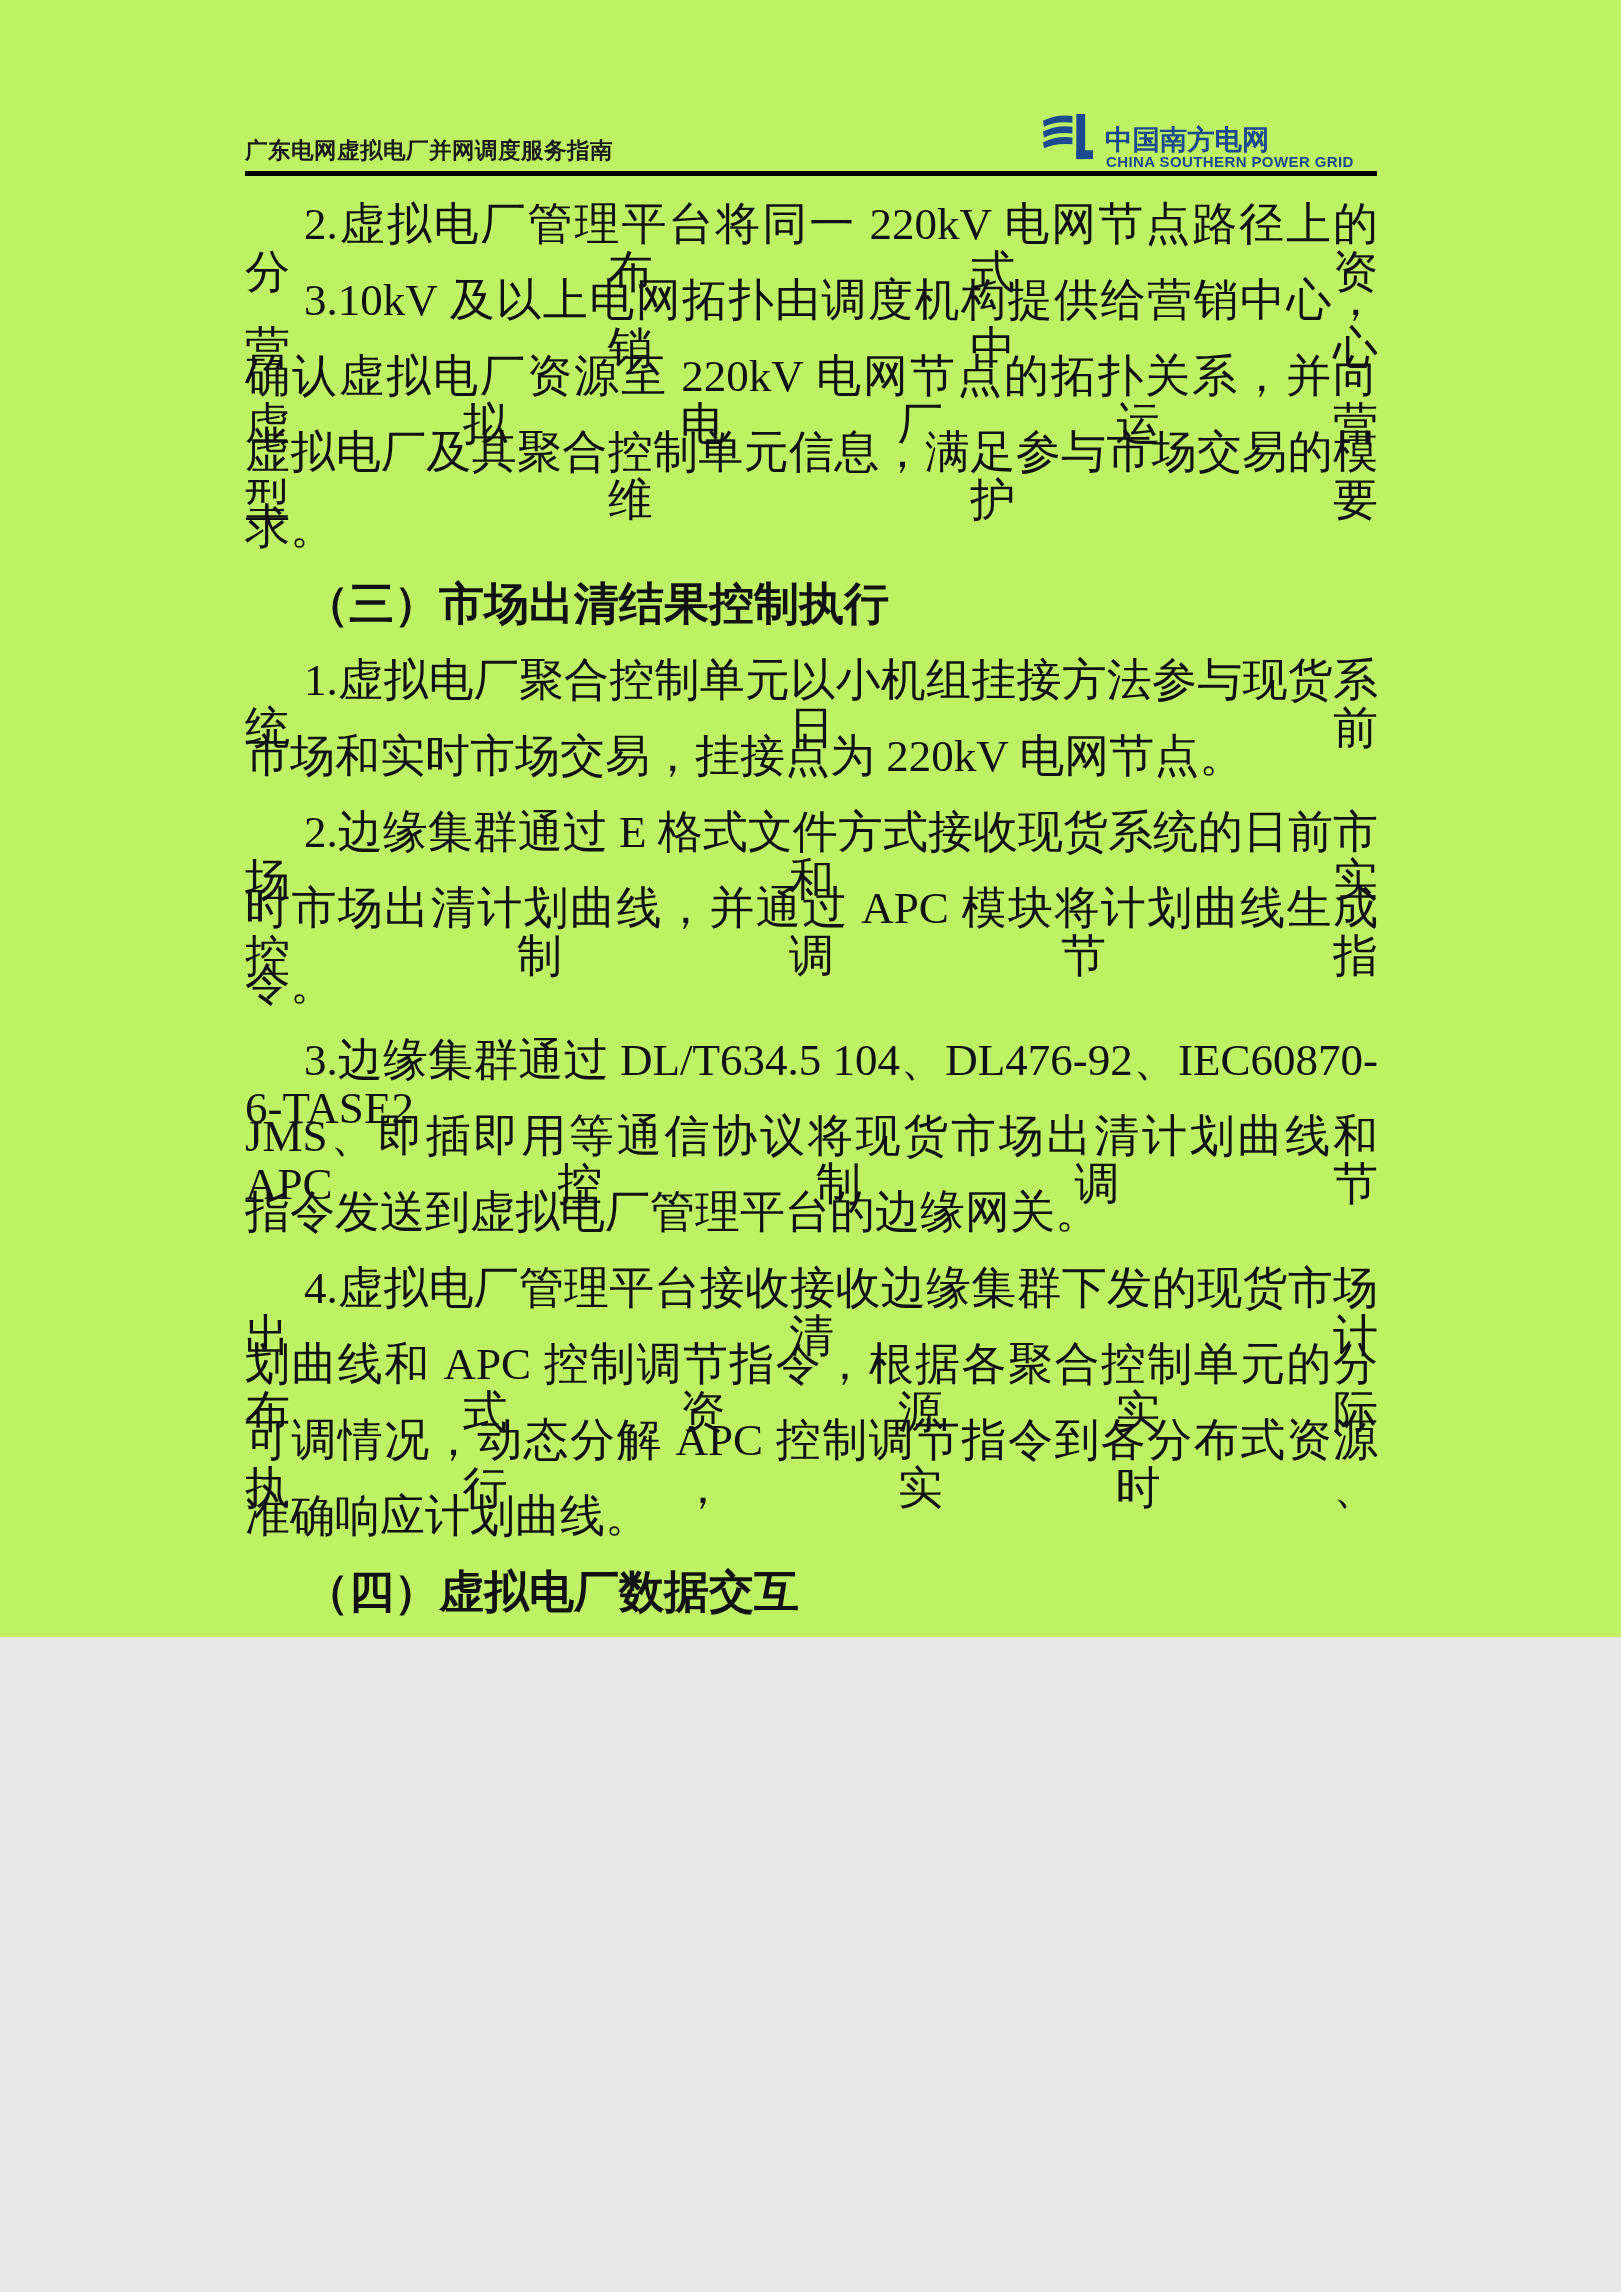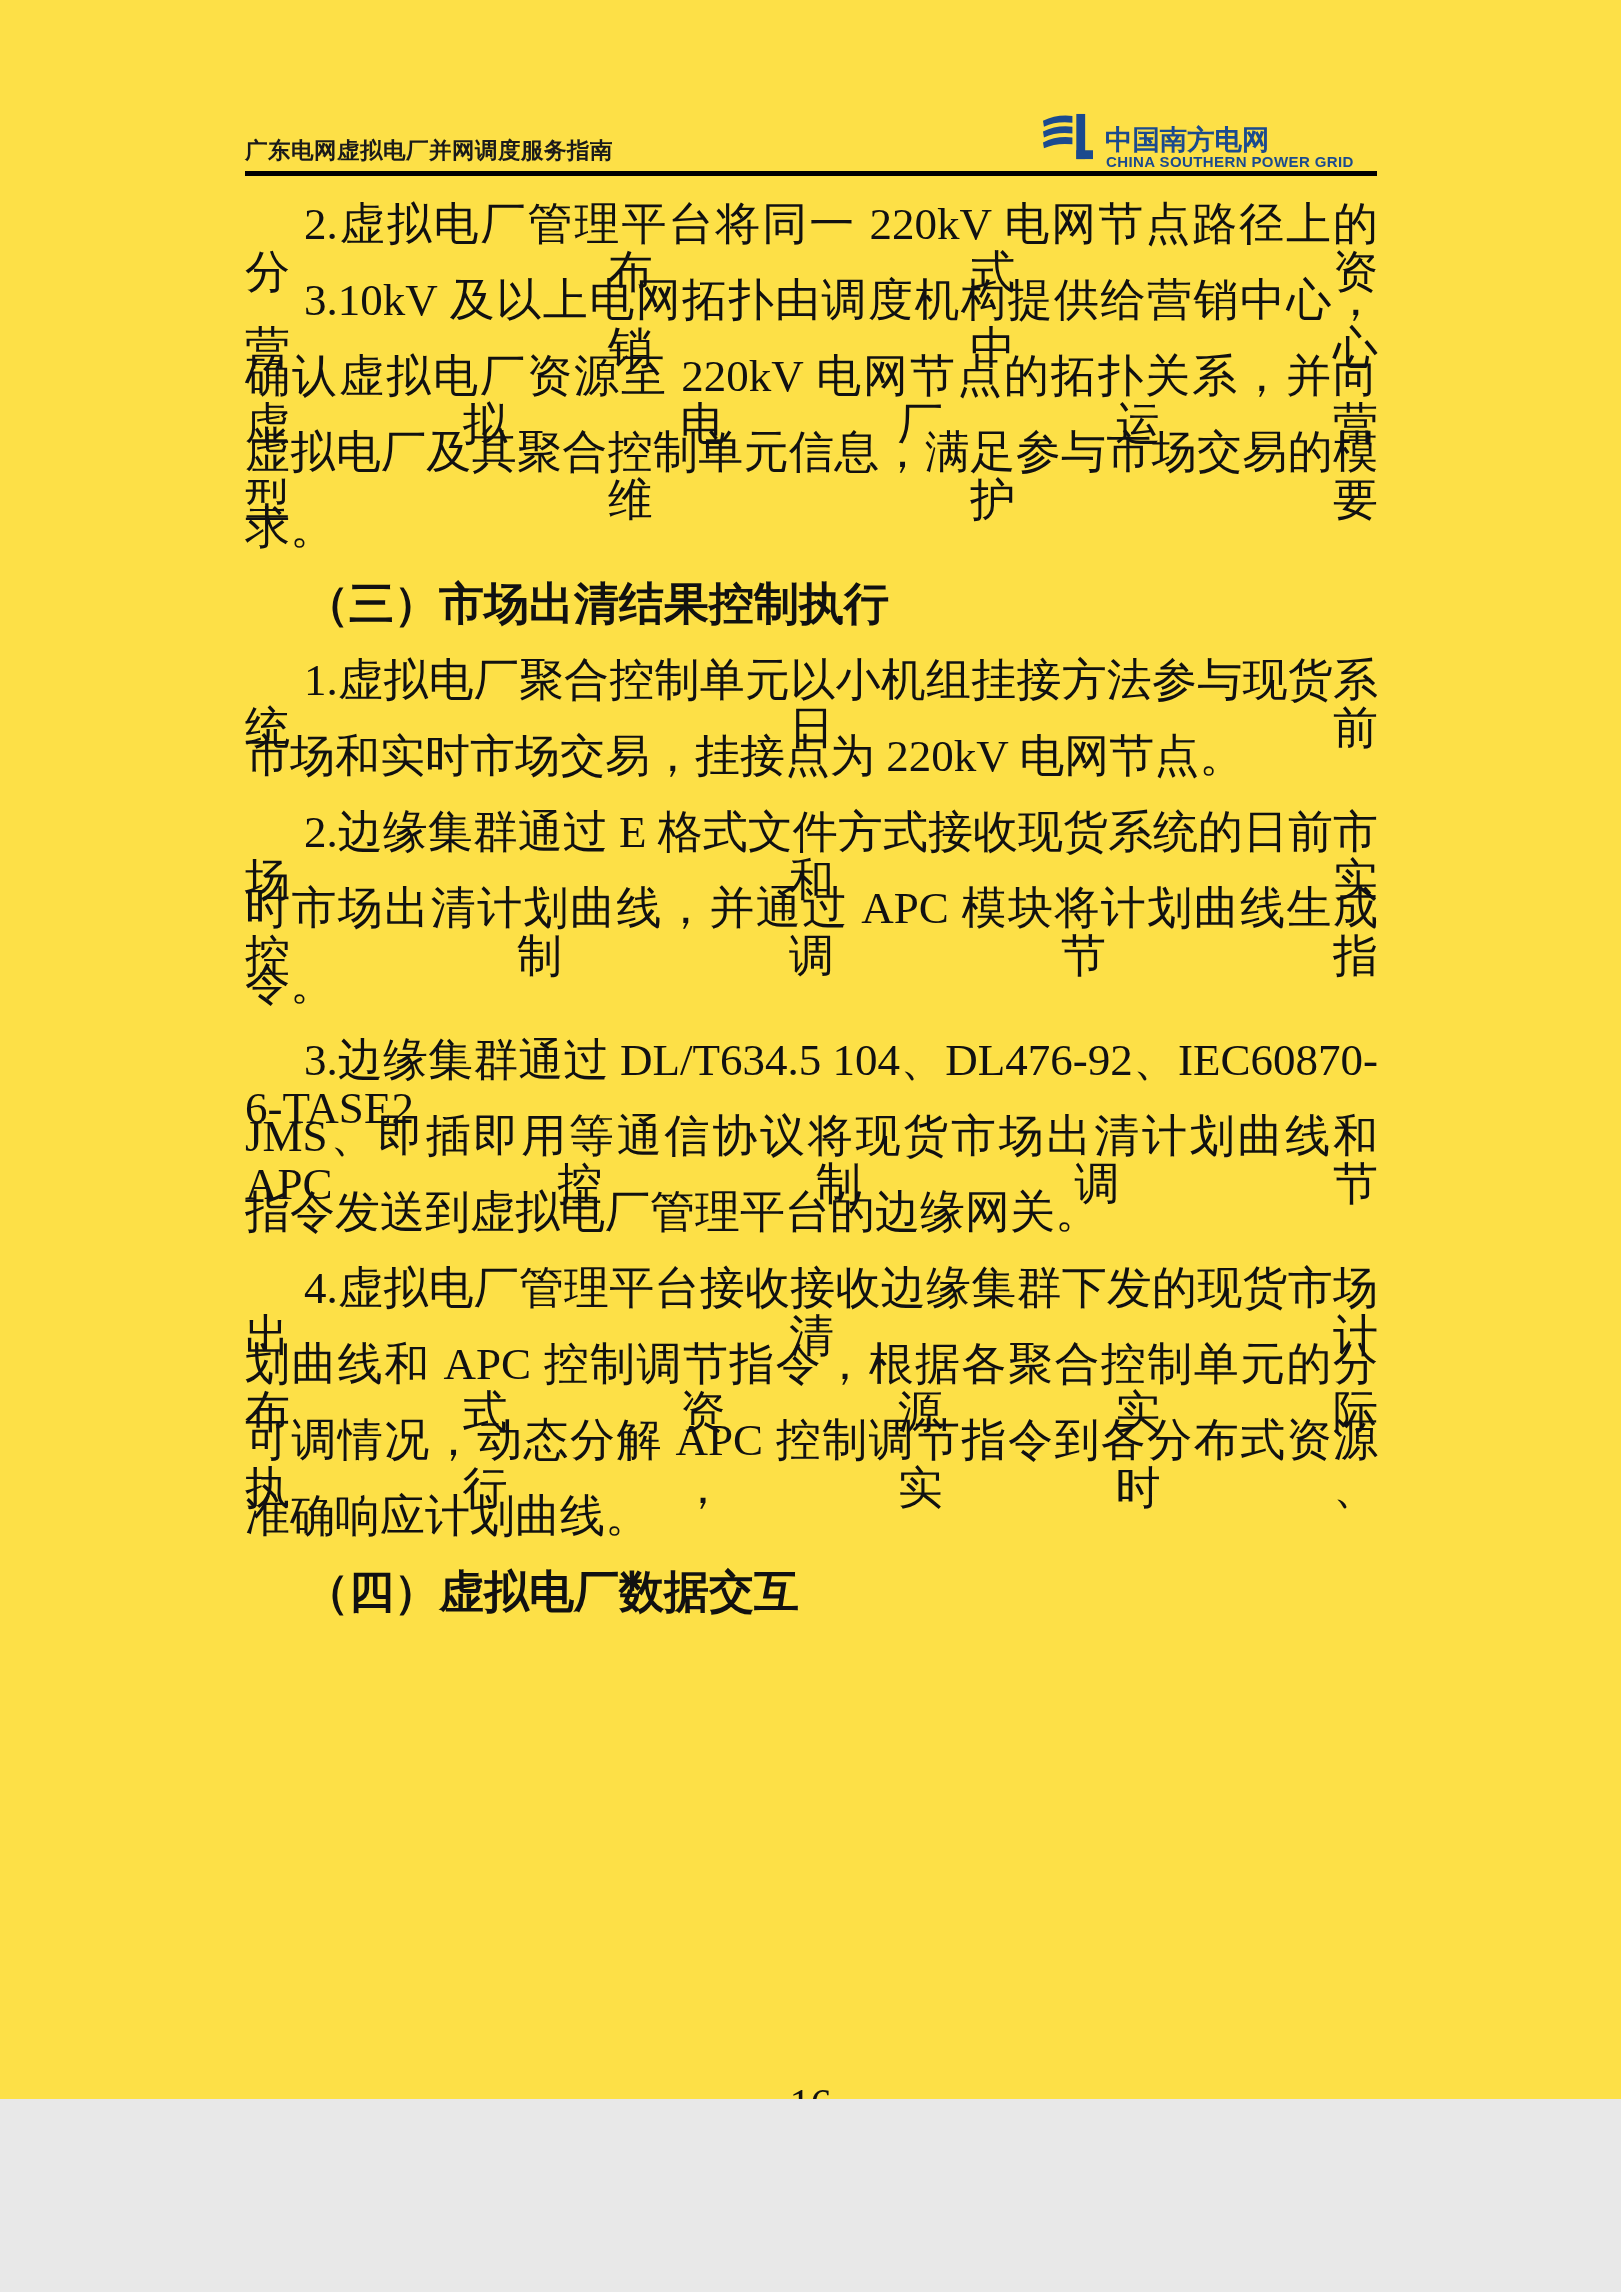--- a/index.html
+++ b/index.html
@@ -1,19 +1,19 @@
 <!DOCTYPE html>
 <html><head>
 <meta charset="utf-8">
 <style>
   html,body{margin:0;padding:0;background:#e8e8e8;}
   .page{
     position:relative;
-    width:1621px;height:2099px;
-    background:#fde047;
+    width:1621px;height:1637px;
+    background:#bef264;
     margin:0 auto;
     overflow:hidden;
     font-family:"Liberation Serif","DejaVu Serif",serif;
   }
   
   .header-title{
     position:absolute;left:245px;top:135px;
     font-size:22.5px;font-weight:bold;color:#1a1a1a;
     letter-spacing:0.5px;white-space:nowrap;
   }

